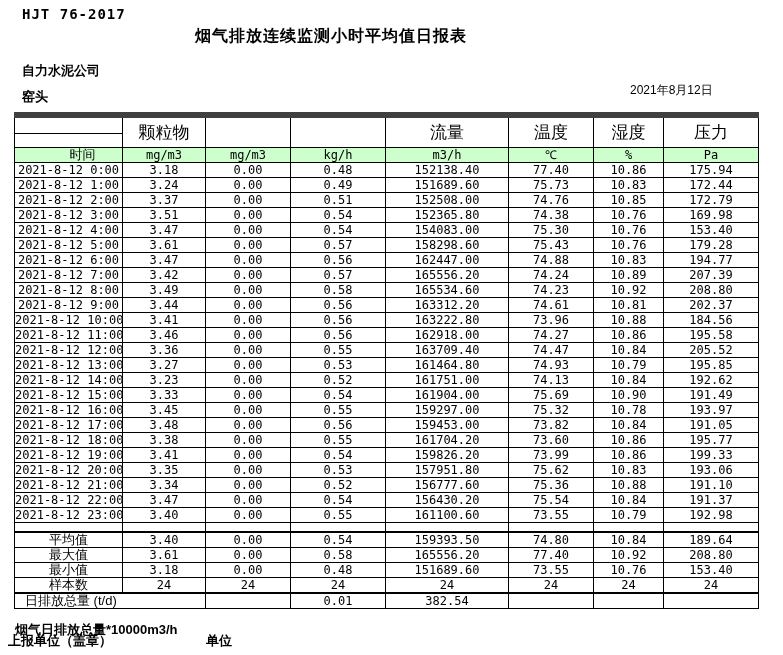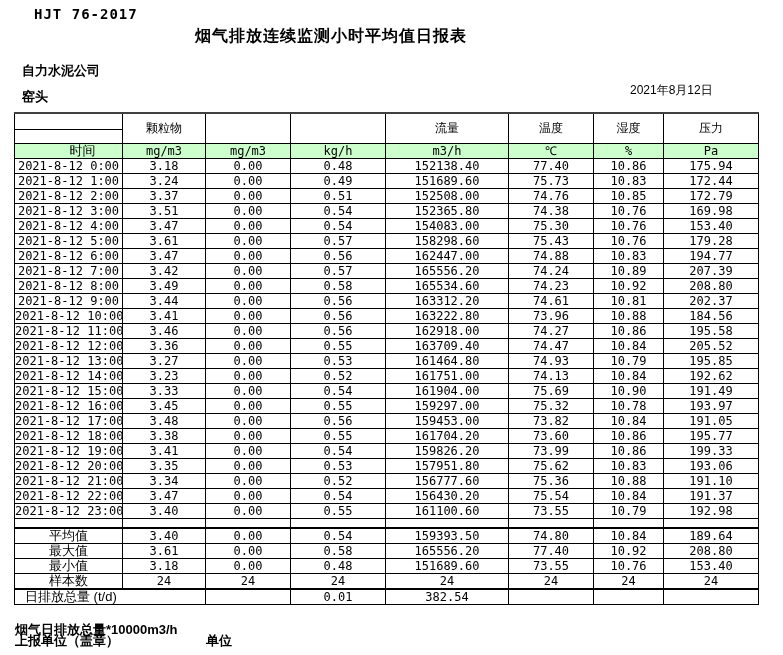--- a/index.html
+++ b/index.html
@@ -1,38 +1,38 @@
 <!DOCTYPE html>
 <html><head>
 <meta charset="utf-8">
 <style>
   html,body{margin:0;padding:0;}
   body{
     width:783px;height:655px;position:relative;background:#ffffff;color:#000;
     font-family:"Liberation Sans",sans-serif;
   }
   .abs{position:absolute;white-space:nowrap;}
-  .doc-code{left:34px;top:6px;font-size:14px;font-weight:bold;letter-spacing:1px;font-family:"DejaVu Sans Mono",monospace;}
+  .doc-code{left:22px;top:6px;font-size:14px;font-weight:bold;letter-spacing:1px;font-family:"DejaVu Sans Mono",monospace;}
   .title{left:153px;top:26px;font-size:16px;font-weight:bold;letter-spacing:1px;margin-left:42px;}
   .company{left:22px;top:62px;font-size:13px;font-weight:bold;}
   .station{left:22px;top:88px;font-size:13px;font-weight:bold;}
   .date{left:630px;top:82px;font-size:12px;}
   .note{left:15px;top:613px;font-size:13px;font-weight:bold;margin-top:8px;}
-  .report-unit{left:15px;top:632px;font-size:13px;font-weight:bold;}
+  .report-unit{left:8px;top:632px;font-size:13px;font-weight:bold;}
   .unit-sign{left:206px;top:632px;font-size:13px;font-weight:bold;}
 
   table.report{
     position:absolute;left:14px;top:112px;width:744px;
     border-collapse:collapse;table-layout:fixed;
   }
   table.report th, table.report td{
     border:1px solid #000;padding:0;margin:0;text-align:center;vertical-align:middle;
     overflow:hidden;white-space:nowrap;font-weight:normal;
   }
-  thead tr.h-group th{height:29px;font-size:12px;border-top:2px solid #404040;margin-left:44px;}
+  thead tr.h-group th{height:29px;font-size:17px;border-top:6px solid #404040;margin-left:44px;}
   thead tr.h-unit td{
     height:14px;line-height:14px;background:#ccffcc;font-size:12px;
     font-family:"DejaVu Sans Mono",monospace;
   }
   thead tr.h-unit td.cjk{font-family:"Liberation Sans",sans-serif;font-size:13px;padding-left:28px;}
   tbody.data td{height:14px;line-height:14px;font-size:12px;font-family:"DejaVu Sans Mono",monospace;}
   tr.spacer td{height:8px;}
   tbody.summary td{height:14px;line-height:14px;font-size:12px;font-family:"DejaVu Sans Mono",monospace;}
   tbody.summary td.cjk{font-family:"Liberation Sans",sans-serif;font-size:13px;}
   tbody.summary tr:first-child td{border-top:2px solid #000;}

